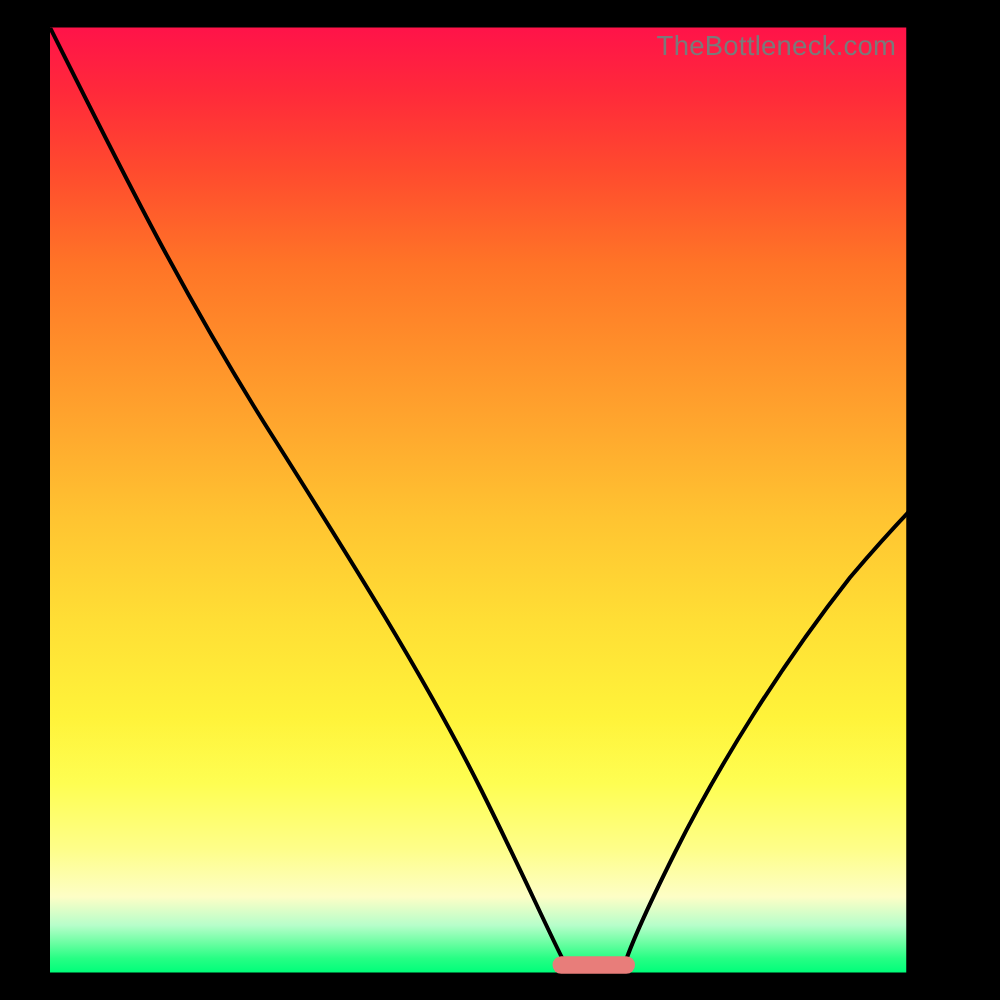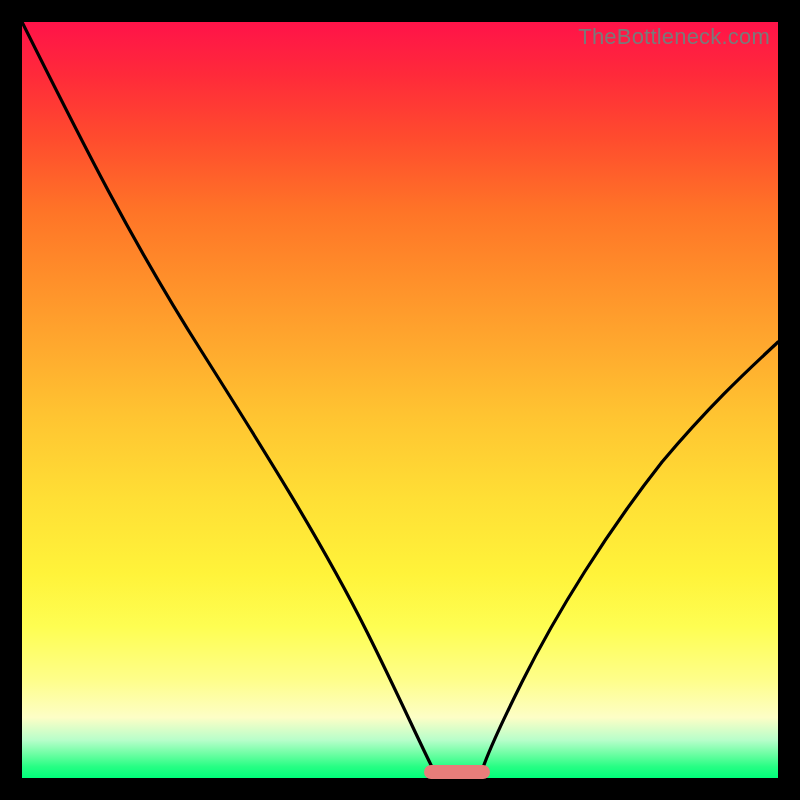--- a/index.html
+++ b/index.html
@@ -12,43 +12,44 @@
     overflow: hidden;
   }
   .frame {
     position: relative;
     width: 800px;
     height: 800px;
     background: #000;
   }
   .plot {
     position: absolute;
-    left: 22px;
+    left: 40px;
     top: 22px;
-    width: 756px;
+    width: 656px;
     height: 756px;
     background: linear-gradient(
       to bottom,
       #ff1349 0%,
       #ff2a3a 7%,
       #ff4a2e 15%,
       #ff7427 25%,
       #ff8f2a 34%,
       #ffa92e 43%,
       #ffc431 52%,
       #ffdf35 63%,
       #fff33a 73%,
       #fefe52 80%,
       #fefe8a 87%,
       #fdfec6 92%,
       #b7feca 95%,
       #66fea0 97%,
       #27fe84 98.5%,
       #00fe7a 100%
     );
+    padding-left: 29px;
   }
   .watermark {
     position: absolute;
     top: 2px;
     right: 8px;
     color: #7a7a7a;
     font-size: 22px;
     letter-spacing: 0.2px;
     user-select: none;
   }

